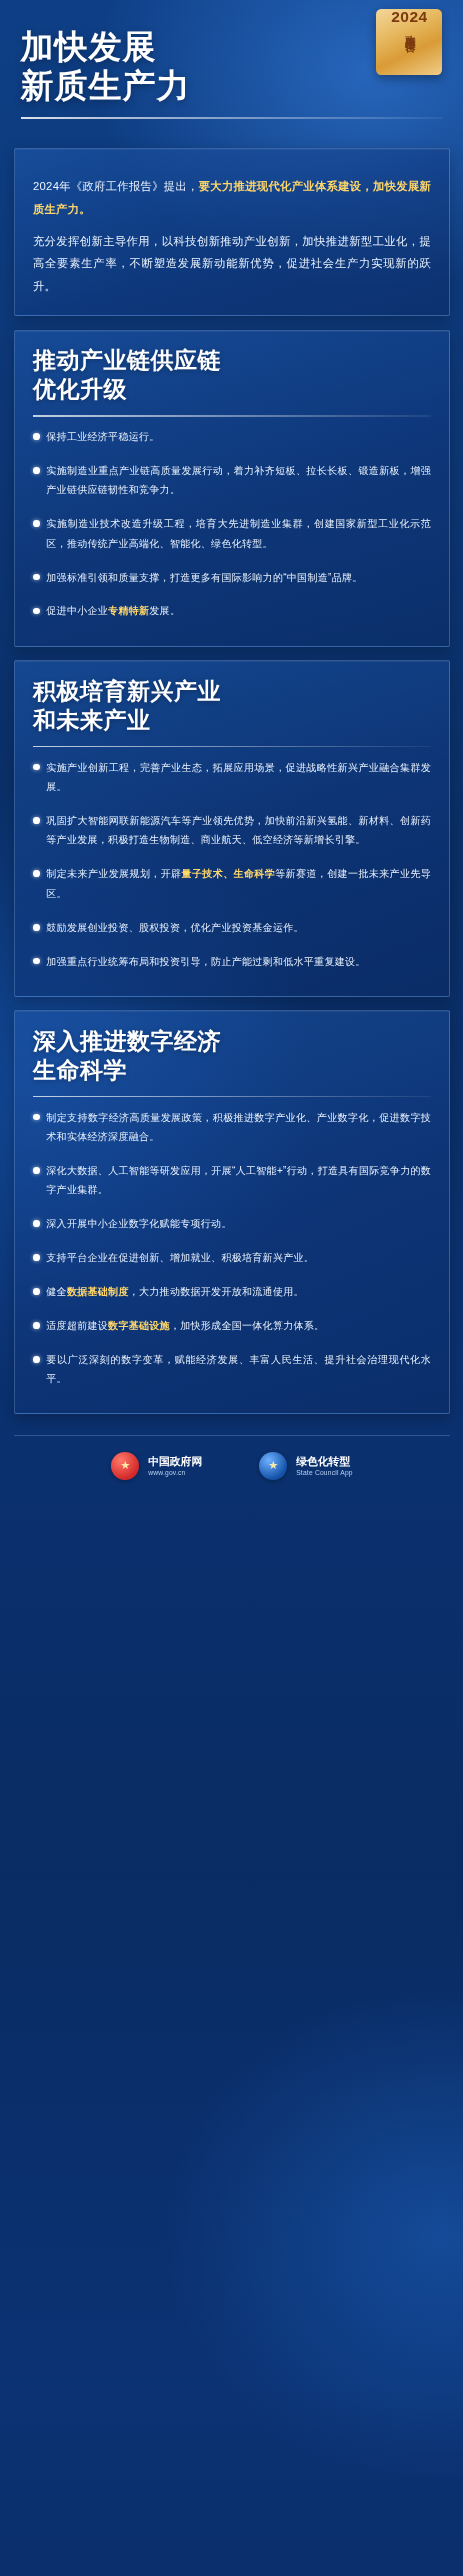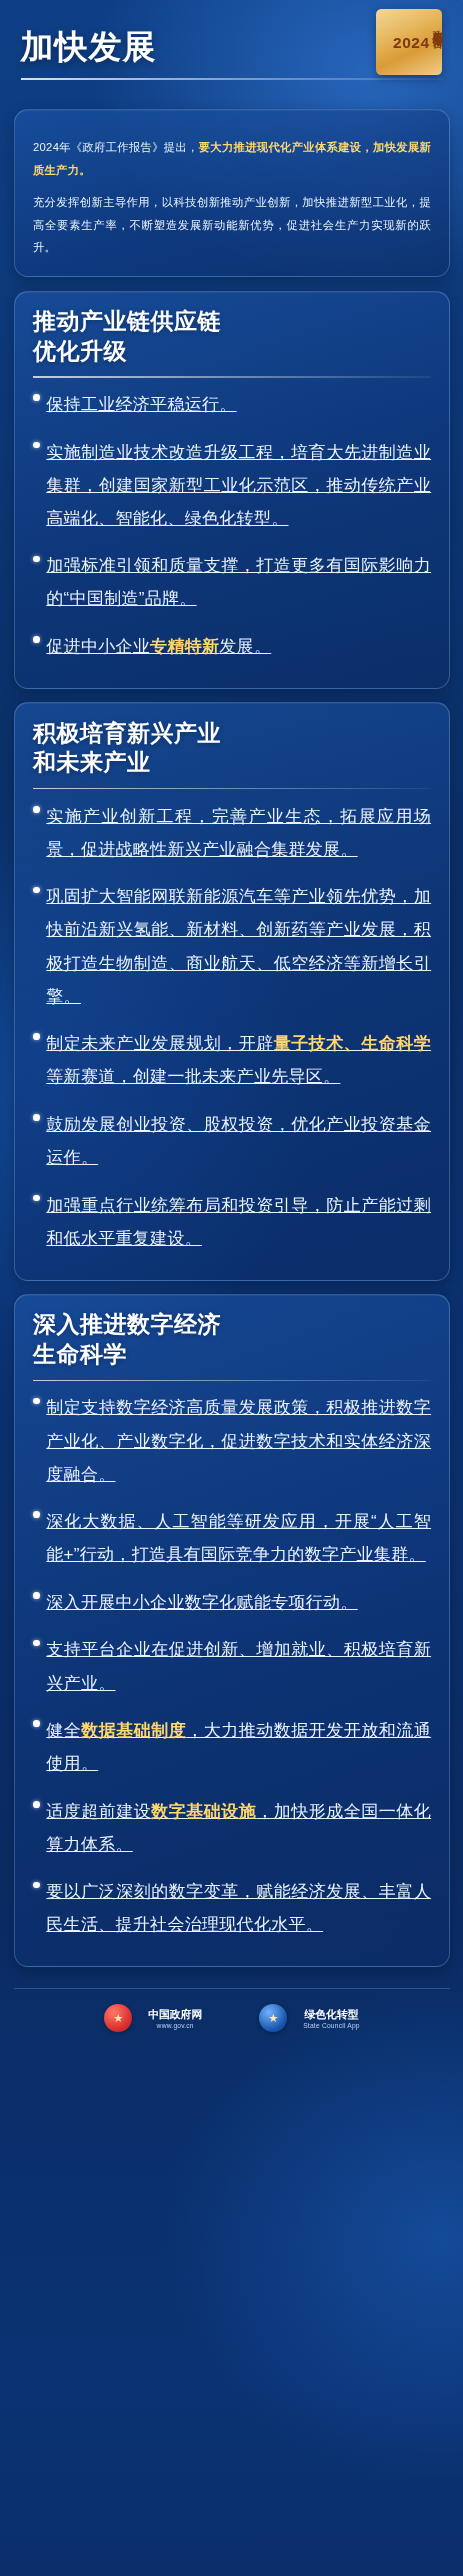--- a/index.html
+++ b/index.html
@@ -45,23 +45,23 @@
     position: absolute;
     right: 21.6px;
     top: 9.3px;
     width: 66px;
     height: 66px;
     border-radius: 5.2px;
     background: linear-gradient(155deg, #f3d79a 0%, #e6b85f 35%, #d99b36 62%, #f0cd88 100%);
     box-shadow: 0 3.1px 9.3px rgba(0,0,0,.3);
     transform: rotate(0deg);
     display: flex;
-    flex-direction: row;
+    flex-direction: column;
     align-items: center;
-    justify-content: flex-end;
+    justify-content: flex-start;
     gap: 2.1px;
   }
   .badge .year {
     font-size: 15.5px;
     font-weight: bold;
     color: #7d3a10;
     letter-spacing: 0.5px;
     line-height: 1;
   }
   .badge .rows {
@@ -90,21 +90,21 @@
     margin-top: 11.3px;
     width: 100%;
     height: 1.5px;
     background: linear-gradient(90deg, rgba(255,255,255,.85), rgba(255,255,255,.05));
   }
 
   
   .card {
     position: relative;
     margin: 13.4px 14.4px 0 14.4px;
-    border-radius: 14px;
+    border-radius: 2px;
     background: linear-gradient(160deg, rgba(31,90,175,0.55) 0%, rgba(16,56,126,0.55) 55%, rgba(12,44,102,0.55) 100%);
     border: 0.5px solid rgba(150,200,255,0.28);
     box-shadow: inset 0 0.5px 0 rgba(255,255,255,.12), 0 4.1px 13.4px rgba(0,0,0,.22);
     padding: 15.5px 17.5px 17.5px 17.5px;
     box-sizing: border-box;
   }
   .card.intro {
     padding-top: 17.5px;
   }
   .card-title {
@@ -135,27 +135,26 @@
     font-weight: bold;
   }
 
   .bullets {
     list-style: none;
     margin: 3.1px 0 0 0;
     padding: 0;
   }
   .bullets li {
     position: relative;
-    font-size: 17px;
+    font-size: 10px;
     line-height: 1.95;
     color: #eaf3ff;
     padding: 7.2px 0 7.2px 13.4px;
     letter-spacing: 0.3px;
     text-align: justify;
-    text-decoration: underline;
   }
   .bullets li::before {
     content: "";
     position: absolute;
     left: 0;
     top: 13.4px;
     width: 6.7px;
     height: 6.7px;
     border-radius: 50%;
     background: #ffffff;
@@ -172,22 +171,21 @@
     border-top: 0.5px solid rgba(160,200,255,.25);
     padding-top: 15.5px;
     display: flex;
     align-items: center;
     justify-content: center;
     gap: 57px;
   }
   .foot-item {
     display: flex;
     align-items: center;
-    gap: 16px;
-    text-align: center;
+    gap: 9px;
   }
   .foot-logo {
     width: 28px;
     height: 28px;
     border-radius: 50%;
     background: radial-gradient(circle at 35% 30%, #ff7a6a, #d4282a 70%);
     position: relative;
     flex: none;
     box-shadow: 0 1px 4.1px rgba(0,0,0,.3);
   }
@@ -226,39 +224,41 @@
   <div class="header">
     <div class="badge">
       <div class="year">2024</div>
       <div class="rows">
         <span>政府工作</span>
         <span>报告</span>
       </div>
     </div>
     <h1 class="hero-title">
       <span>加快发展</span>
+      <span class="line2">新质生产力</span>
     </h1>
     <div class="hero-rule"></div>
   </div>
 
   <div class="card intro">
     <p class="para">
       <span>2024年《政府工作报告》提出，</span><span class="hl">要大力推进现代化产业体系建设，加快发展新质生产力。</span>
     </p>
     <p class="para">充分发挥创新主导作用，以科技创新推动产业创新，加快推进新型工业化，提高全要素生产率，不断塑造发展新动能新优势，促进社会生产力实现新的跃升。</p>
   </div>
 
   <div class="card">
     <h2 class="card-title">
       <span>推动产业链供应链</span><br>
       <span>优化升级</span>
     </h2>
     <div class="title-underline"></div>
     <ul class="bullets">
       <li>保持工业经济平稳运行。</li>
+      <li>实施制造业重点产业链高质量发展行动，着力补齐短板、拉长长板、锻造新板，增强产业链供应链韧性和竞争力。</li>
       <li>实施制造业技术改造升级工程，培育઻大先进制造业集群，创建国家新型工业化示范区，推动传统产业高端化、智能化、绿色化转型。</li>
       <li>加强标准引领和质量支撑，打造更多有国际影响力的“中国制造”品牌。</li>
       <li>促进中小企业<span class="hl">专精特新</span>发展。</li>
     </ul>
   </div>
 
   <div class="card">
     <h2 class="card-title">
       <span>积极培育新兴产业</span><br>
       <span>和未来产业</span>

